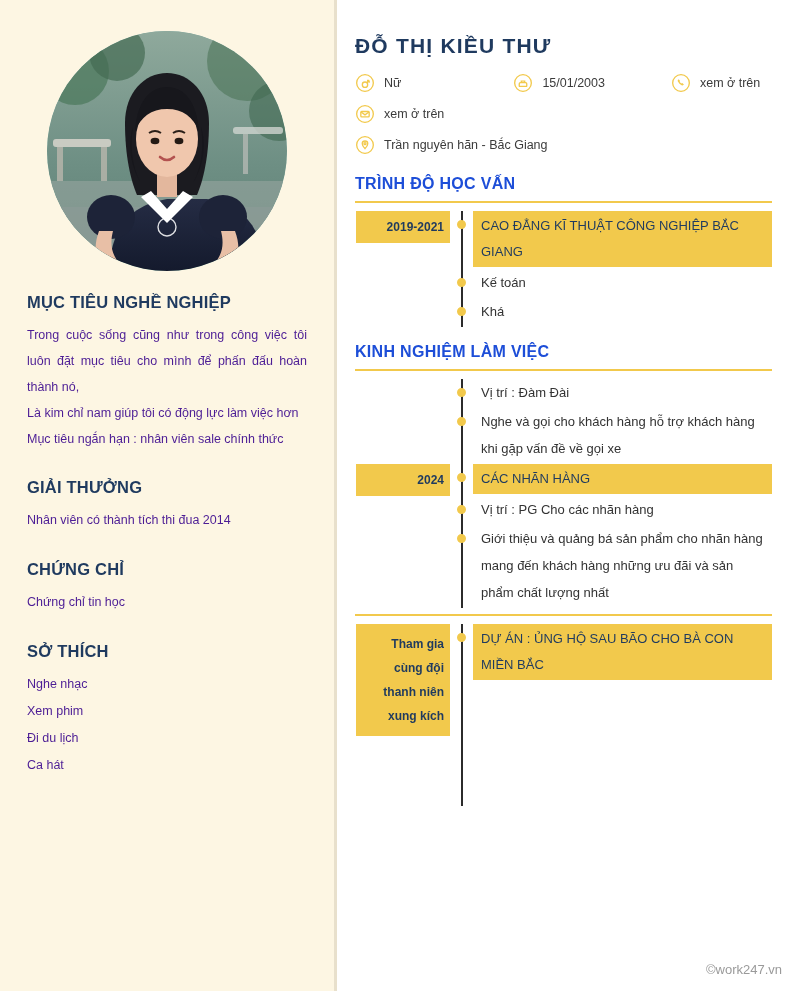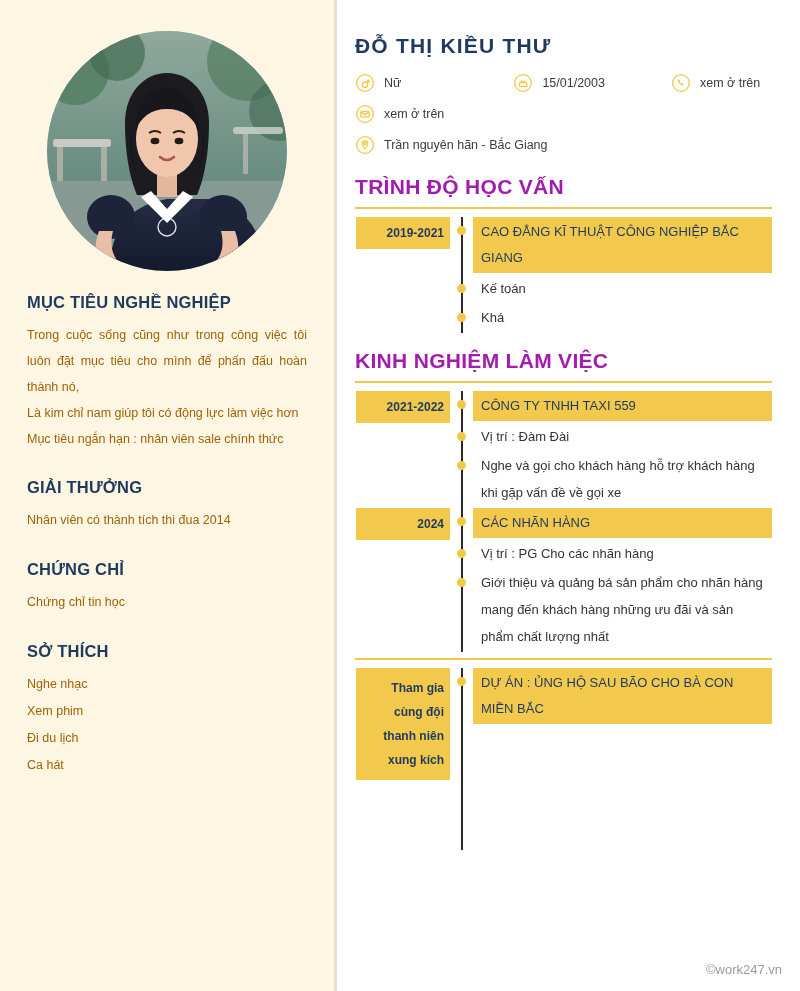--- a/index.html
+++ b/index.html
@@ -44,21 +44,21 @@
     font-size: 16.5px;
     font-weight: bold;
     color: #1f3a5f;
     letter-spacing: .2px;
     margin: 0 0 10px 0;
   }
   .sec-title.spaced { margin-top: 26px; }
   .left p, .left li {
     font-size: 12.5px;
     line-height: 26px;
-    color: #a16207;
+    color: #4c1d95;
     margin: 0;
   }
   .goal-text {
     text-align: justify;
   }
   .simple-list { list-style: none; margin: 0; padding: 0; }
   .simple-list li { line-height: 27px; }
 
   
   .right {
@@ -91,23 +91,23 @@
   .citem .ic { margin-right: 9px; flex: 0 0 auto; }
   .citem .tx { font-size: 12.5px; color: #3b3b3b; }
   .gap1 { width: 80px; }
   .gap2 { width: 34px; }
 
   .ic svg { display: block; }
 
   
   .rsec { margin-bottom: 6px; }
   .rsec-title {
-    font-size: 21px;
+    font-size: 16px;
     font-weight: bold;
-    color: #a21caf;
+    color: #1d4ed8;
     letter-spacing: .3px;
     margin: 16px 0 8px 0;
   }
   .divider {
     height: 2px;
     background: #f2c94c;
     width: 100%;
     margin: 0 0 8px 0;
   }
 
@@ -383,31 +383,20 @@
             <div class="sub">Khá</div>
           </div>
         </div>
       </div>
     </div>
 
     <div class="rsec">
       <div class="rsec-title">KINH NGHIỆM LÀM VIỆC</div>
       <div class="divider"></div>
       <div class="tl">
-        <div class="tl-row">
-          <div class="tl-left">
-            <div class="date-chip">2021-2022</div>
-          </div>
-          <div class="tl-axis">
-              <span class="dot"></span>
-            </div>
-          <div class="tl-body">
-            <span class="hl">CÔNG TY TNHH TAXI 559</span>
-          </div>
-        </div>
         <div class="tl-row cont">
           <div class="tl-left">
               <div class="date-chip"></div>
             </div>
           <div class="tl-axis">
               <span class="dot" style="top:9px"></span>
             </div>
           <div class="tl-body">
             <div class="sub">Vị trí : Đàm Đài</div>
           </div>

